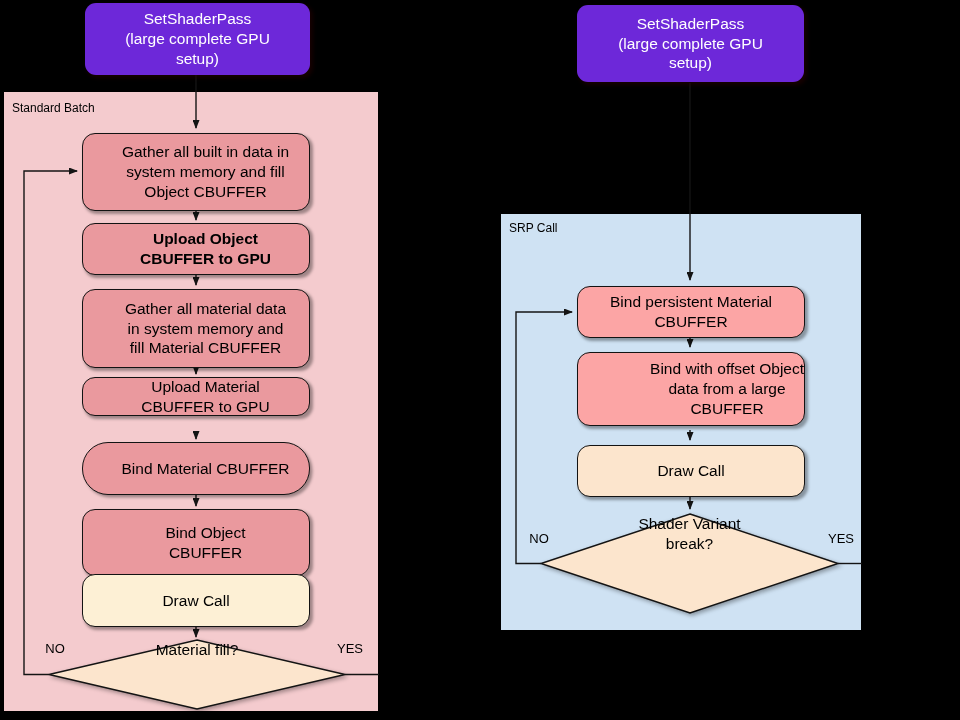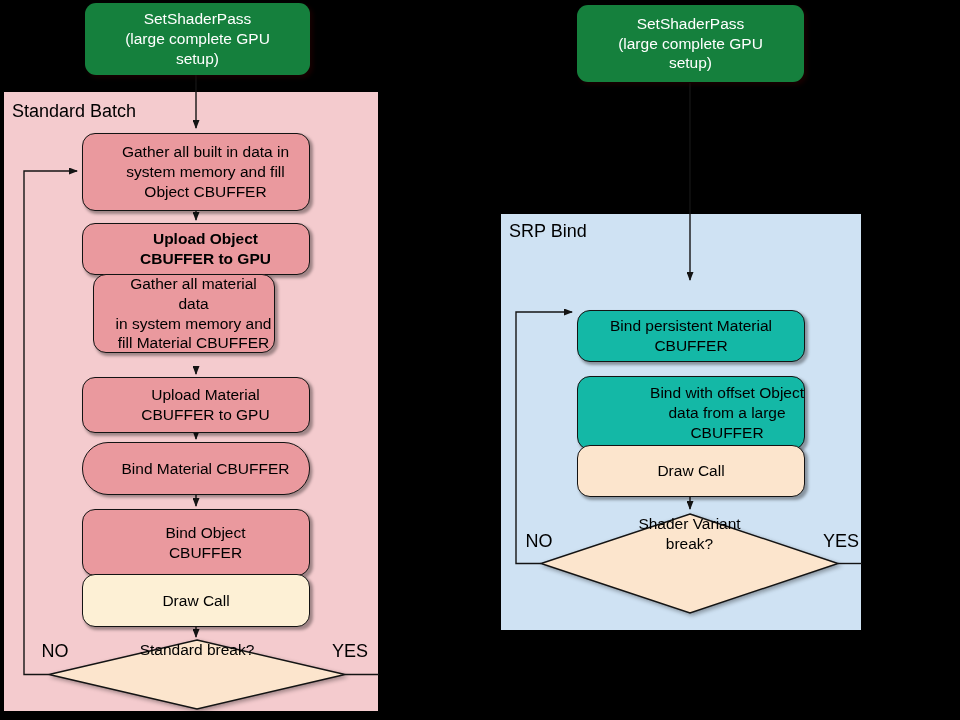--- a/index.html
+++ b/index.html
@@ -17,87 +17,87 @@
     color: #000;
   }
   .container {
     position: absolute;
     border: 2px solid #000;
     box-sizing: border-box;
     z-index: 1;
   }
   .container-label {
     position: absolute;
-    font-size: 18px;
+    font-size: 12px;
     color: #000;
     z-index: 3;
     white-space: nowrap;
   }
   #svg-layer {
     position: absolute;
     left: 0; top: 0;
     z-index: 2;
   }
   .node {
     position: absolute;
     box-sizing: border-box;
     display: flex;
     align-items: center;
     justify-content: center;
     text-align: center;
     z-index: 3;
     line-height: 1.28;
   }
   .header-box {
-    background: #15803d;
+    background: #6d28d9;
     color: #fff;
     border-radius: 11px;
     font-size: 15.5px;
     box-shadow: 2.5px 2.5px 4px rgba(40,0,0,0.55);
   }
   .step {
     border: 1.5px solid #131313;
     border-radius: 13px;
     font-size: 15.5px;
     box-shadow: 2.5px 2.5px 3px rgba(0,0,0,0.35);
   }
   .fill-salmon { background: #ea999e; padding-left: 19px; }
   .fill-cream  { background: #fdf0d5; }
   .fill-peach  { background: #fce5cd; }
-  .fill-blue   { background: #14b8a6; margin-top: 24px; }
+  .fill-blue   { background: #fca5a5; }
   .diamond-text {
     position: absolute;
     display: flex;
     align-items: flex-start;
     justify-content: center;
     text-align: center;
     font-size: 15.5px;
     line-height: 1.28;
     z-index: 3;
     pointer-events: none;
   }
   .branch-label {
     position: absolute;
-    font-size: 18px;
+    font-size: 13px;
     text-align: center;
     width: 52px;
     z-index: 3;
   }
   .shadowed { filter: drop-shadow(2.5px 2.5px 2px rgba(0,0,0,0.35)); }
 </style>
 </head>
 <body>
 
 <div id="stage">
 
   <div class="container" style="left:2px; top:90px; width:378px; height:623px; background:#f4cbce;"></div>
   <div class="container" style="left:499px; top:212px; width:364px; height:420px; background:#cfe2f3;"></div>
 
   <div class="container-label" style="left:12px; top:101px;">Standard Batch</div>
-  <div class="container-label" style="left:509px; top:221px;">SRP Bind</div>
+  <div class="container-label" style="left:509px; top:221px;">SRP Call</div>
 
   <svg id="svg-layer" width="960" height="720">
     <defs>
       <marker id="ah" markerWidth="9" markerHeight="7" refX="8" refY="3.5" orient="auto" markerUnits="userSpaceOnUse">
         <path d="M0,0 L9,3.5 L0,7 Z" fill="#141414"></path>
       </marker>
     </defs>
     <g stroke="#141414" stroke-width="1.4" fill="none">
 
       <line x1="196" y1="75" x2="196" y2="128" marker-end="url(#ah)"></line>
@@ -126,38 +126,38 @@
   <div class="node header-box" style="left:85px; top:3px; width:225px; height:72px;">
       <div>SetShaderPass<br>(large complete GPU<br>setup)</div>
     </div>
 
   <div class="node step fill-salmon" style="left:82px; top:133px; width:228px; height:78px;">
       <div>Gather all built in data in<br>system memory and fill<br>Object CBUFFER</div>
     </div>
   <div class="node step fill-salmon" style="left:82px; top:223px; width:228px; height:52px;font-weight:bold;">
       <div>Upload Object<br>CBUFFER to GPU</div>
     </div>
-  <div class="node step fill-salmon" style="left:82px; top:274px; width:182px; height:79px;margin-left:11px;">
+  <div class="node step fill-salmon" style="left:82px; top:289px; width:228px; height:79px;">
       <div>Gather all material data<br>in system memory and<br>fill Material CBUFFER</div>
     </div>
-  <div class="node step fill-salmon" style="left:82px; top:377px; width:228px; height:56px;">
+  <div class="node step fill-salmon" style="left:82px; top:377px; width:228px; height:39px;">
       <div>Upload Material<br>CBUFFER to GPU</div>
     </div>
   <div class="node step fill-salmon" style="left:82px; top:442px; width:228px; height:53px;border-radius:26px;">
       <div>Bind Material CBUFFER</div>
     </div>
   <div class="node step fill-salmon" style="left:82px; top:509px; width:228px; height:67px;">
       <div>Bind Object<br>CBUFFER</div>
     </div>
   <div class="node step fill-cream" style="left:82px; top:574px; width:228px; height:53px;">
       <div>Draw Call</div>
     </div>
 
   <div class="diamond-text" style="left:49px; top:640px; width:296px; height:69px;">
-      <div>Standard break?</div>
+      <div>Material fill?</div>
     </div>
 
   <div class="branch-label" style="left:29px; top:641px;">NO</div>
   <div class="branch-label" style="left:324px; top:641px;">YES</div>
 
   <div class="node header-box" style="left:577px; top:5px; width:227px; height:77px;">
       <div>SetShaderPass<br>(large complete GPU<br>setup)</div>
     </div>
 
   <div class="node step fill-blue" style="left:577px; top:286px; width:228px; height:52px;">

